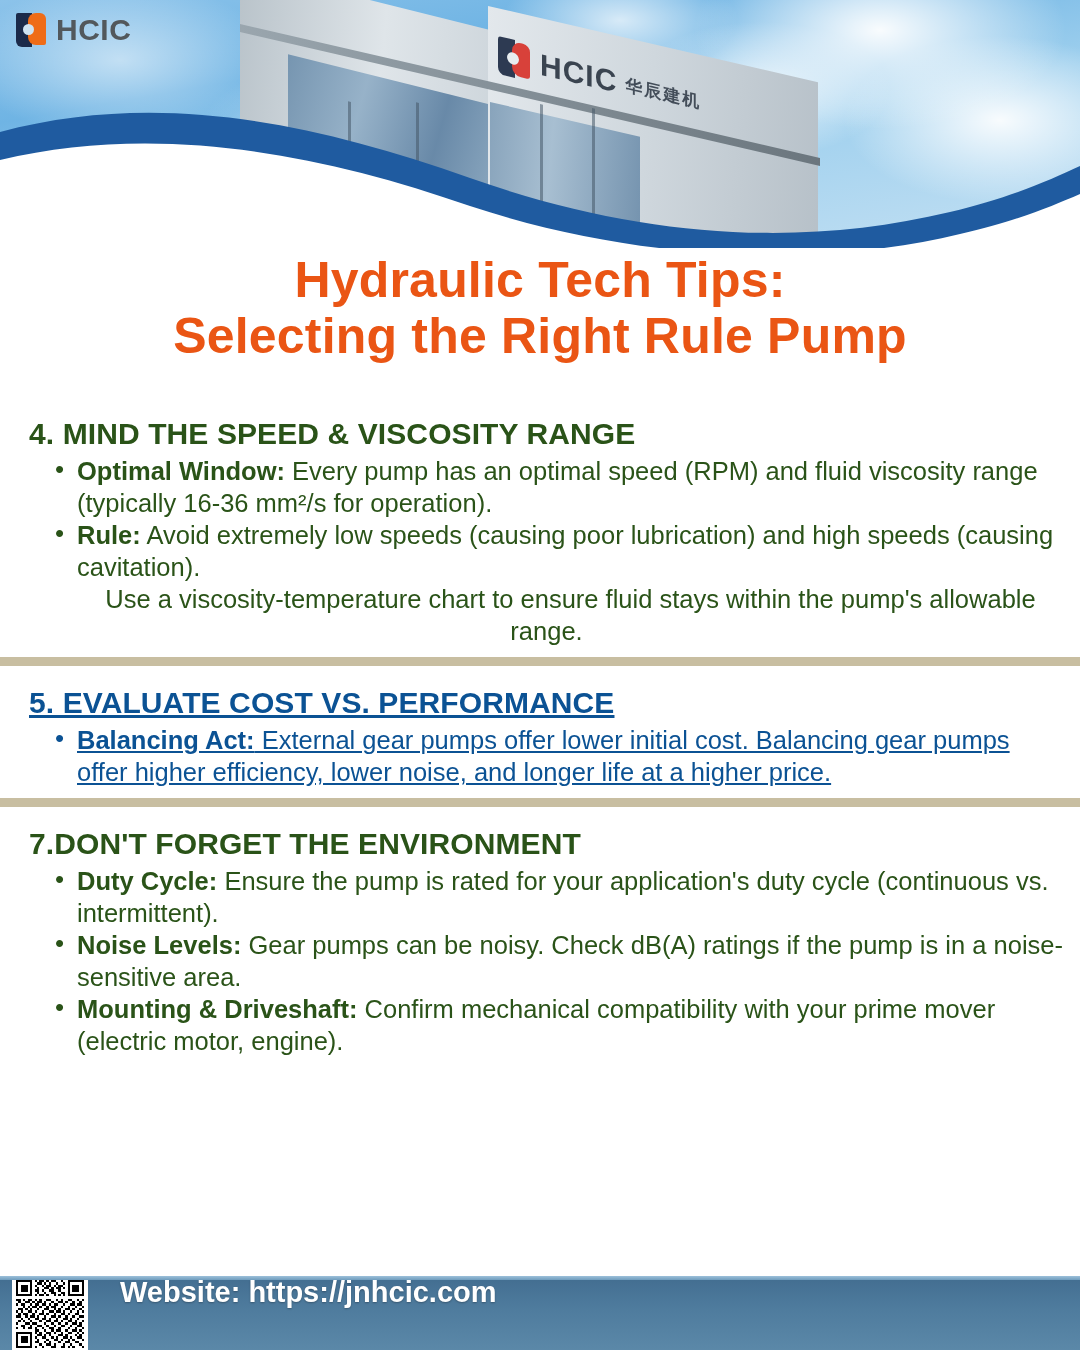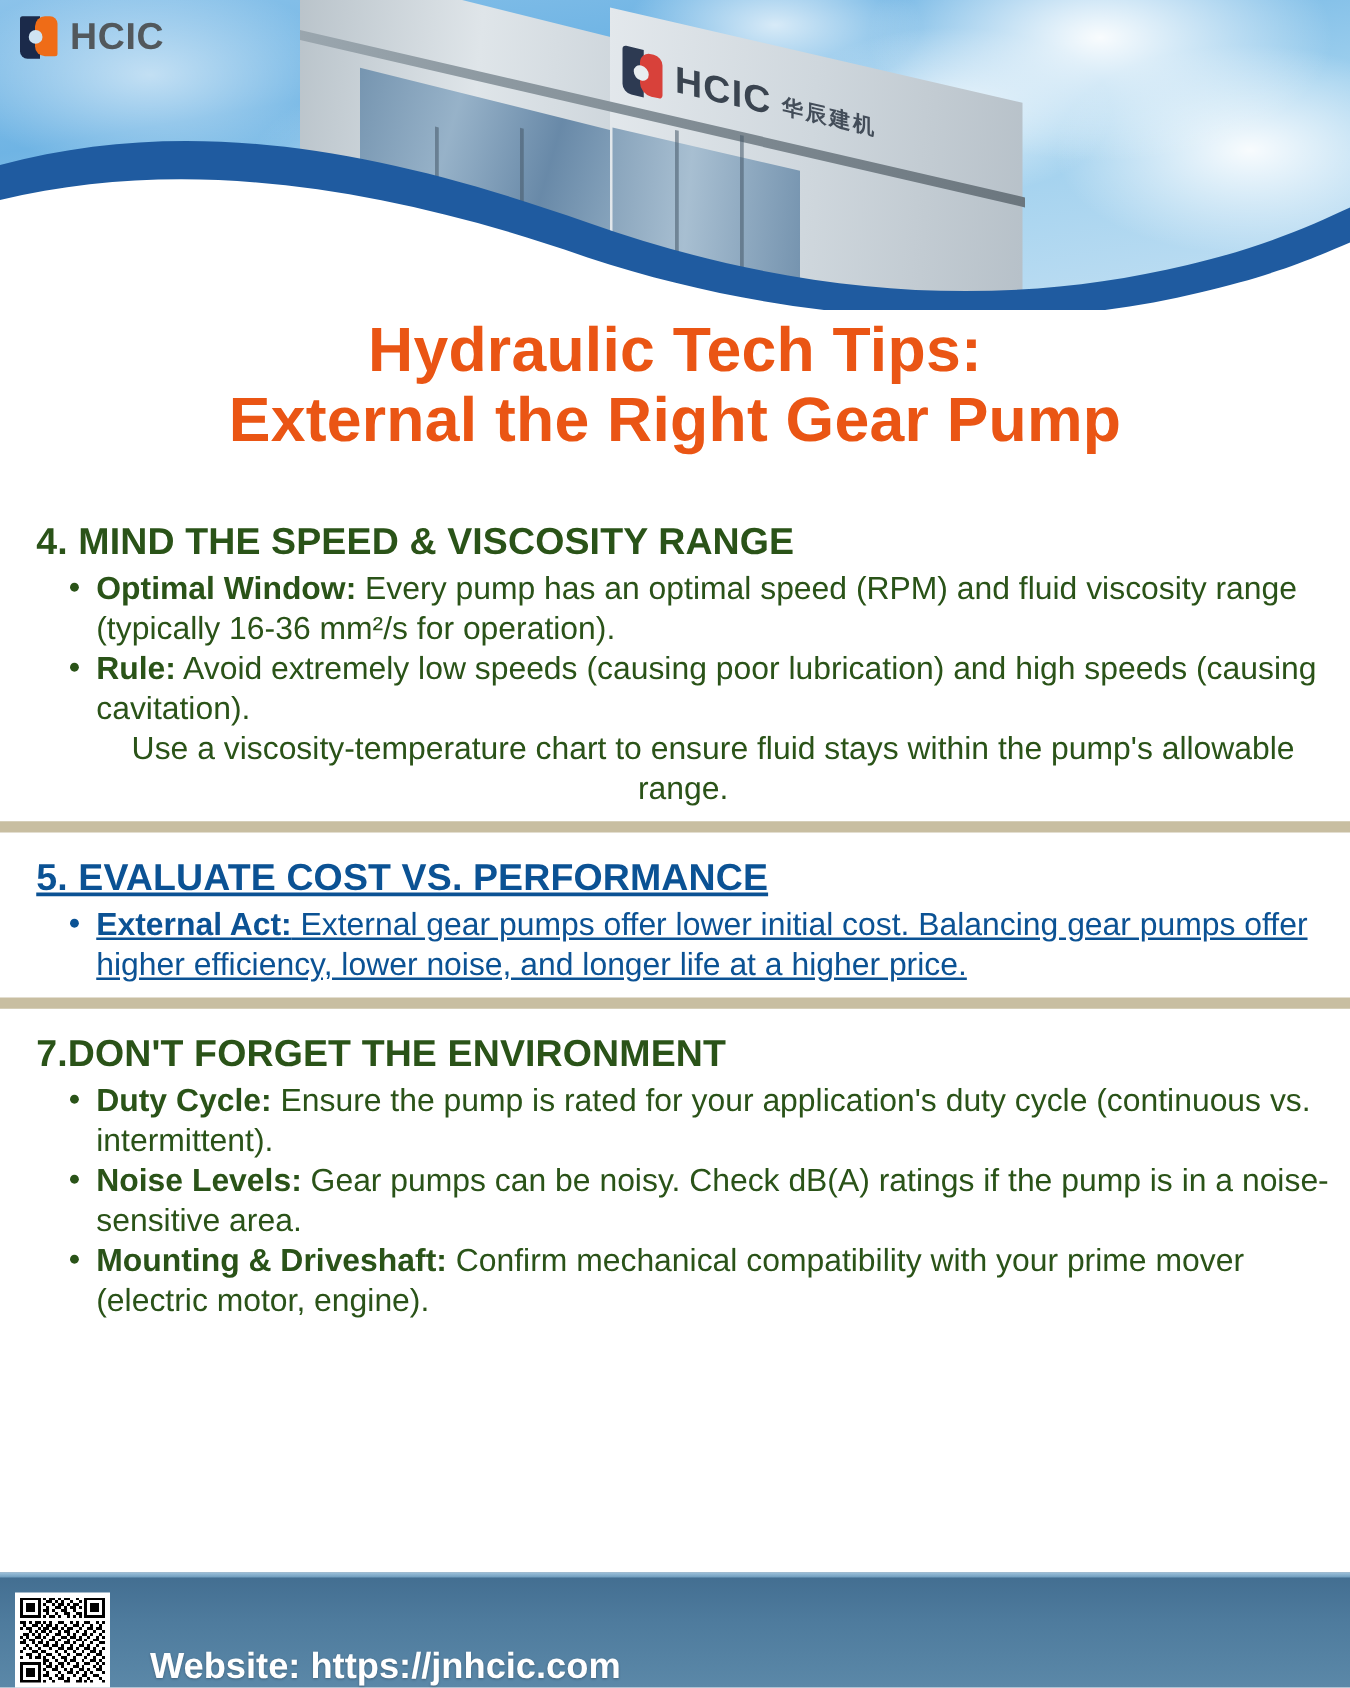--- a/index.html
+++ b/index.html
@@ -143,23 +143,23 @@
 
   .green{color:#2a5318;}
   .blue{color:#0b5294;text-decoration:underline;}
 
   .divider{height:9px;background:#c8bea1;width:1080px;}
   .gap-s{height:10px;}
   .gap-b{height:17px;}
 
   
   .footer{
-    position:absolute;left:0;bottom:0;width:1080px;height:92px;
+    position:absolute;left:0;bottom:0;width:1080px;height:74px;
     background:linear-gradient(180deg,#426d90 0%,#4e7b9d 42%,#5b88a8 100%);
-    display:flex;align-items:flex-end;
+    display:flex;align-items:flex-start;
   }
   .footer .hairline{
     position:absolute;left:0;top:0;width:1080px;height:4px;
     background:linear-gradient(180deg,#9cc0da 0%,#6e9cbd 100%);
   }
   .qr{
     width:76px;height:76px;margin-left:12px;background:#fff;padding:4px;box-sizing:border-box;
     flex:0 0 auto;
   }
   .qr svg{display:block;}
@@ -206,42 +206,42 @@
         <span class="a"></span>
         <span class="b"></span>
         <span class="c"></span>
       </div>
     <div class="wd">HCIC</div>
   </div>
 </div>
 
 <div class="title">
   <span>Hydraulic Tech Tips:</span>
-  <span class="l2">External the Right Gear Pump</span>
+  <span class="l2">Selecting the Right Rule Pump</span>
 </div>
 
 <div class="content">
 
   <div class="sec green">
     <h2>4. MIND THE SPEED &amp; VISCOSITY RANGE</h2>
     <ul>
       <li><b>Optimal Window:</b><span> Every pump has an optimal speed (RPM) and fluid viscosity range (typically 16-36 mm²/s for operation).</span></li>
       <li><b>Rule:</b><span> Avoid extremely low speeds (causing poor lubrication) and high speeds (causing cavitation).</span></li>
     </ul>
     <div class="plain hang"><span class="ind">Use a viscosity-temperature chart to ensure fluid stays within the pump's allowable range.</span></div>
   </div>
 
   <div class="gap-s"></div>
   <div class="divider"></div>
   <div class="gap-b"></div>
 
   <div class="sec blue">
     <h2>5. EVALUATE COST VS. PERFORMANCE</h2>
     <ul>
-      <li><b>External Act:</b><span> External gear pumps offer lower initial cost. Balancing gear pumps offer higher efficiency, lower noise, and longer life at a higher price.</span></li>
+      <li><b>Balancing Act:</b><span> External gear pumps offer lower initial cost. Balancing gear pumps offer higher efficiency, lower noise, and longer life at a higher price.</span></li>
     </ul>
   </div>
 
   <div class="gap-s"></div>
   <div class="divider"></div>
   <div class="gap-b"></div>
 
   <div class="sec green">
     <h2>7.DON'T FORGET THE ENVIRONMENT</h2>
     <ul>

